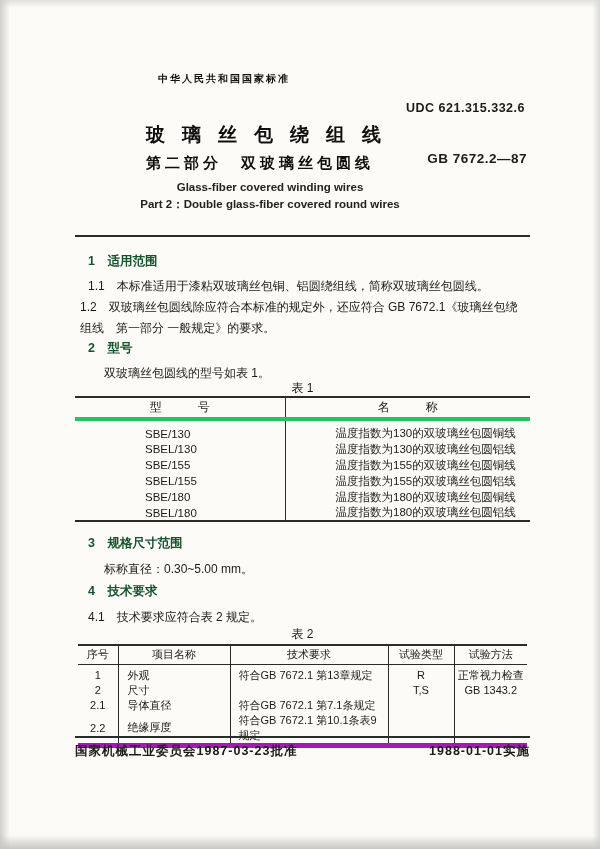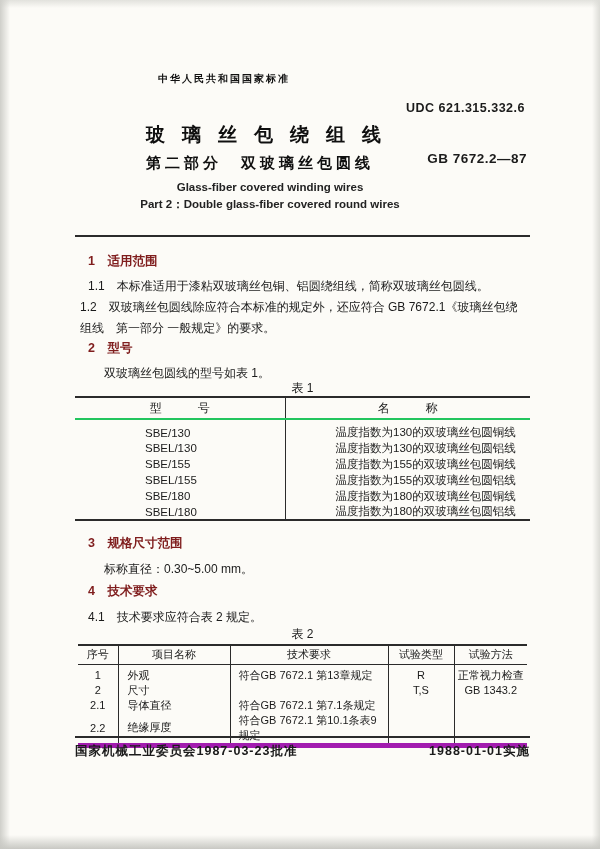--- a/index.html
+++ b/index.html
@@ -34,38 +34,38 @@
   .std-no { position:absolute; right:73px; top:151px;
     font-size:13.5px; font-weight:bold; letter-spacing:0.5px; }
   .en-title { position:absolute; left:0; width:540px; text-align:center;
     font-weight:bold; font-size:11.5px; color:#222; }
   .en-main { top:181px; }
   .en-sub  { top:197px; }
   .rule-top { position:absolute; left:75px; width:455px; top:235px;
     height:2px; background:#2b2b2b; }
 
   
-  .h { position:absolute; left:88px; font-weight:bold; font-size:12.5px; color:#7f1d1d; white-space:nowrap; }
+  .h { position:absolute; left:88px; font-weight:bold; font-size:12.5px; color:#14532d; white-space:nowrap; }
   .h1 { top:253px; } .h2 { top:340px; } .h3 { top:535px; } .h4 { top:583px; }
   .para { position:absolute; font-size:12px; line-height:21px; color:#1b1b1b; }
   .p11 { left:88px;  top:276px; width:442px; }
   .p12 { left:80px;  top:297px; width:442px; }
   .p21 { left:104px; top:363px; }
   .p31 { left:104px; top:559px; }
   .p41 { left:88px;  top:607px; }
   .caption { position:absolute; left:75px; width:455px; text-align:center; font-size:12px; }
   .cap1 { top:380px; } .cap2 { top:626px; }
 
   
   table { border-collapse:collapse; table-layout:fixed; }
   .t1 { position:absolute; left:75px; top:396px; width:455px;
     border-top:2px solid #2b2b2b; border-bottom:2px solid #2b2b2b;
     font-size:11.5px; color:#1b1b1b; }
   .t1 col.c1 { width:210px; } .t1 col.c2 { width:245px; }
-  .t1 th { border-bottom:2px solid #22c55e; font-weight:normal;
+  .t1 th { border-bottom:4px solid #22c55e; font-weight:normal;
     height:22px; text-align:center; font-size:12px; }
   .t1 .divider { border-right:1px solid #2b2b2b; }
   .t1 td { height:16px; vertical-align:middle; }
   .t1 tr.first td { padding-top:5px; }
   .t1 td.model { padding-left:70px; }
   .t1 td.name  { padding-left:50px; }
 
   
   .t2 { position:absolute; left:78px; top:644px; width:449px;
     border-top:2px solid #2b2b2b; border-bottom:5px solid #a21caf;

